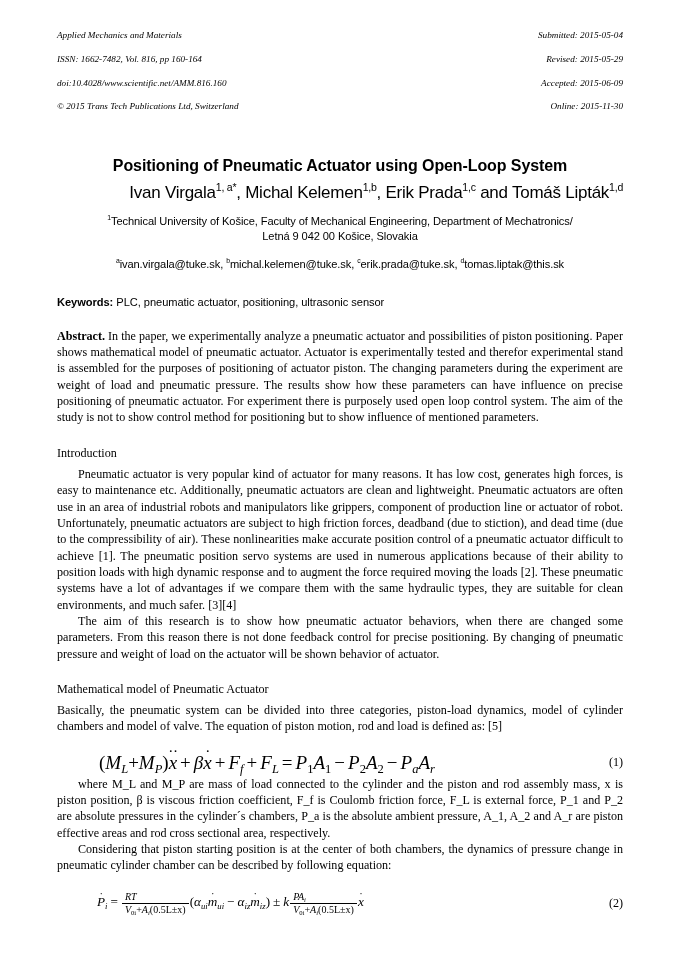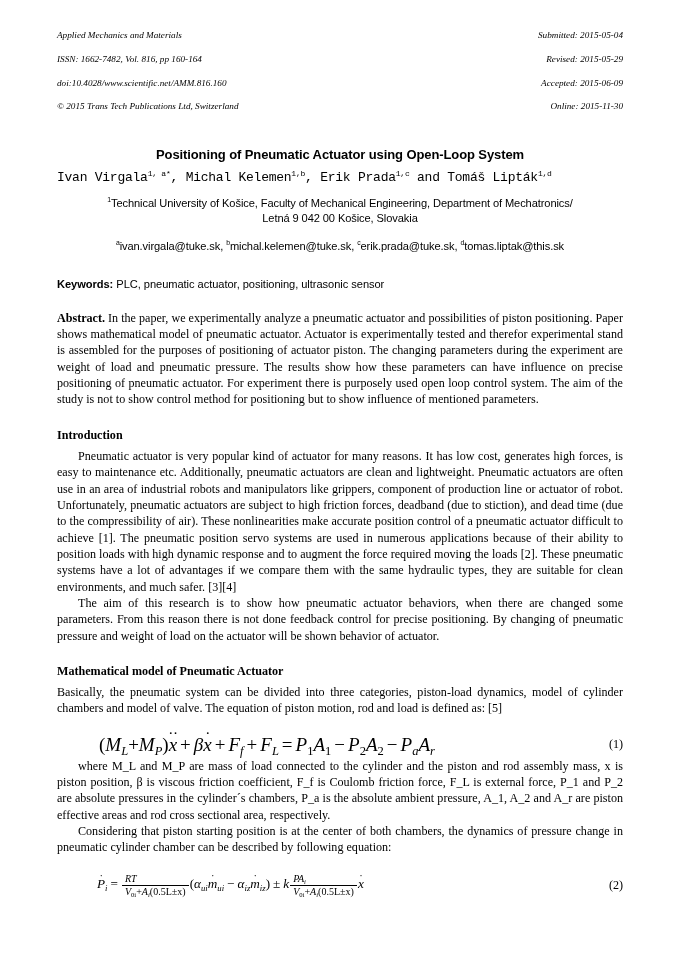--- a/index.html
+++ b/index.html
@@ -34,31 +34,31 @@
     margin-bottom: 0;
   }
   .journal-header .left,
   .journal-header .right { white-space: pre-line; }
   .journal-header .right { text-align: right; }
 
   
   .title {
     font-family: "Liberation Sans", "DejaVu Sans", sans-serif;
     font-weight: bold;
-    font-size: 13px;
+    font-size: 16px;
     text-align: center;
-    margin-top: 22px;
+    margin-top: 32px;
     letter-spacing: -0.1px;
   }
 
   
   .authors {
-    font-family: Liberation Mono, monospace;
-    font-size: 13px;
-    text-align: left;
+    font-family: Liberation Sans, sans-serif;
+    font-size: 17px;
+    text-align: right;
     margin-top: 8px;
     letter-spacing: -0.25px;
   }
   .authors sup, .affil sup, .emails sup {
     font-size: 0.62em;
     vertical-align: super;
     line-height: 0;
   }
 
   
@@ -95,21 +95,21 @@
     line-height: 16.35px;
     text-align: justify;
     text-justify: inter-word;
     margin: 0;
   }
   .abstract { margin-top: 20px; }
   .abstract .lbl { font-weight: bold; }
 
   .section-heading {
     font-size: 12.1px;
-    font-weight: bold;
+    font-weight: normal;
     margin-top: 20px;
     margin-bottom: 0;
   }
   .para.indent { text-indent: 21px; }
   .para.first-after-heading { margin-top: 5px; }
   .para.tight { margin-top: 0; }
 
   
   .equation-row {
     display: flex;

